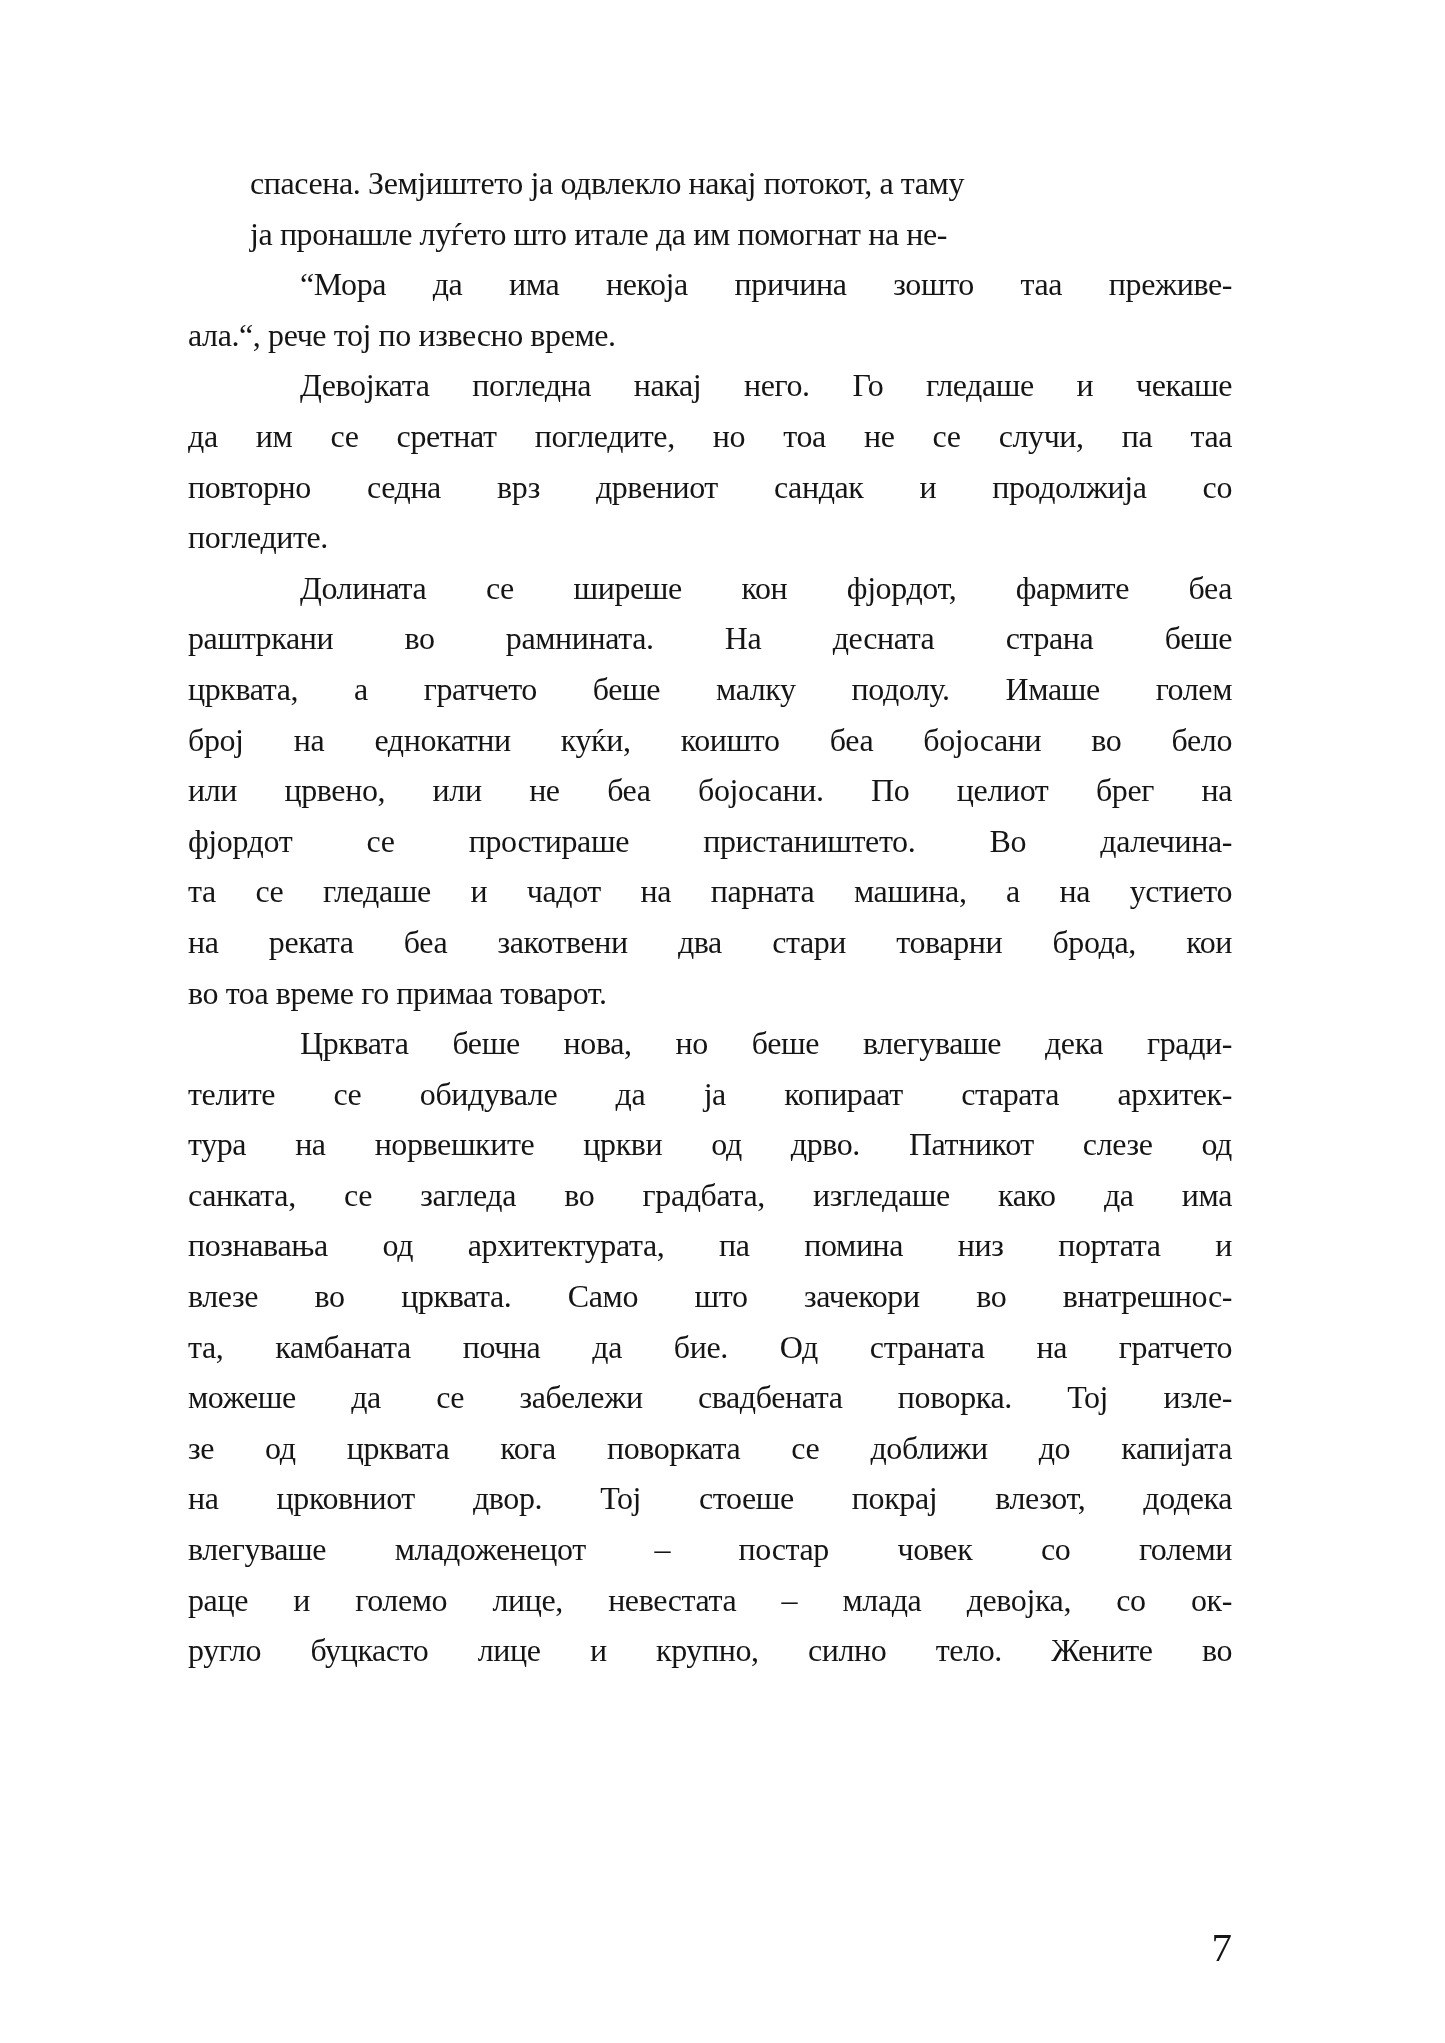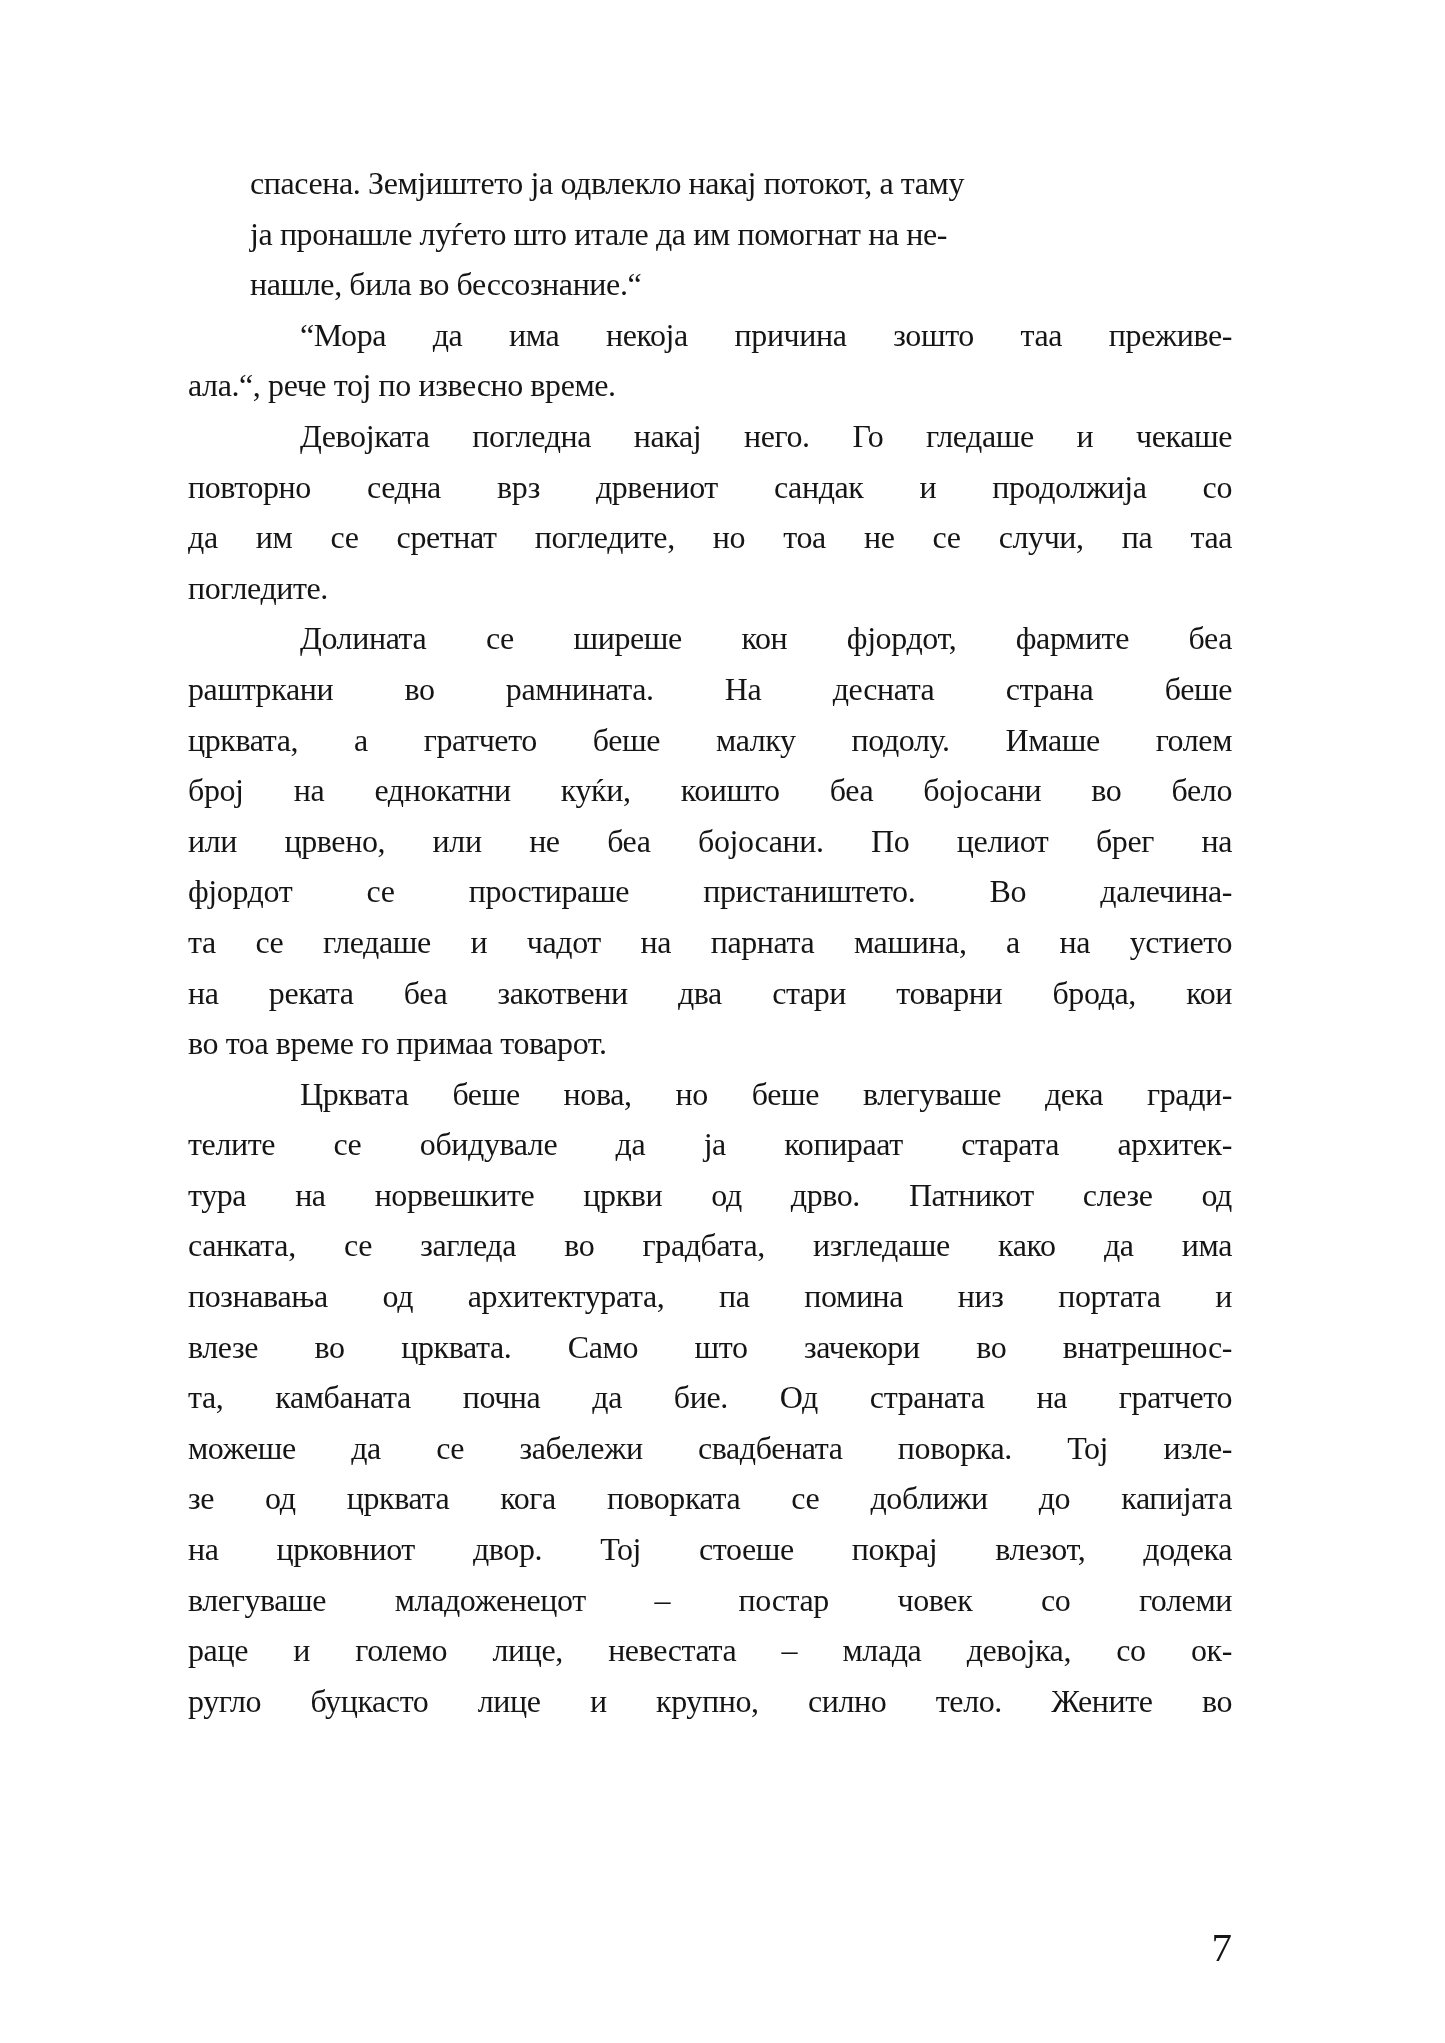--- a/index.html
+++ b/index.html
@@ -57,26 +57,25 @@
     line-height: 50px;
   }
 </style>
 </head>
 <body>
 
 <div class="book-page">
   <div class="text-block">
       <div class="line quote">спасена. Земјиштето ја одвлекло накај потокот, а таму</div>
       <div class="line quote">ја пронашле луѓето што итале да им помогнат на не-</div>
-      <div class="line quote end">нашле, била во бессознание.“</div>
       <div class="line indent">“Мора да има некоја причина зошто таа преживе-</div>
       <div class="line end">ала.“, рече тој по извесно време.</div>
       <div class="line indent">Девојката погледна накај него. Го гледаше и чекаше</div>
+      <div class="line">да им се сретнат погледите, но тоа не се случи, па таа</div>
       <div class="line">повторно седна врз дрвениот сандак и продолжија со</div>
-      <div class="line">да им се сретнат погледите, но тоа не се случи, па таа</div>
       <div class="line end">погледите.</div>
       <div class="line indent">Долината се ширеше кон фјордот, фармите беа</div>
       <div class="line">раштркани во рамнината. На десната страна беше</div>
       <div class="line">црквата, а гратчето беше малку подолу. Имаше голем</div>
       <div class="line">број на еднокатни куќи, коишто беа бојосани во бело</div>
       <div class="line">или црвено, или не беа бојосани. По целиот брег на</div>
       <div class="line">фјордот се простираше пристаништето. Во далечина-</div>
       <div class="line">та се гледаше и чадот на парната машина, а на устието</div>
       <div class="line">на реката беа закотвени два стари товарни брода, кои</div>
       <div class="line end">во тоа време го примаа товарот.</div>

